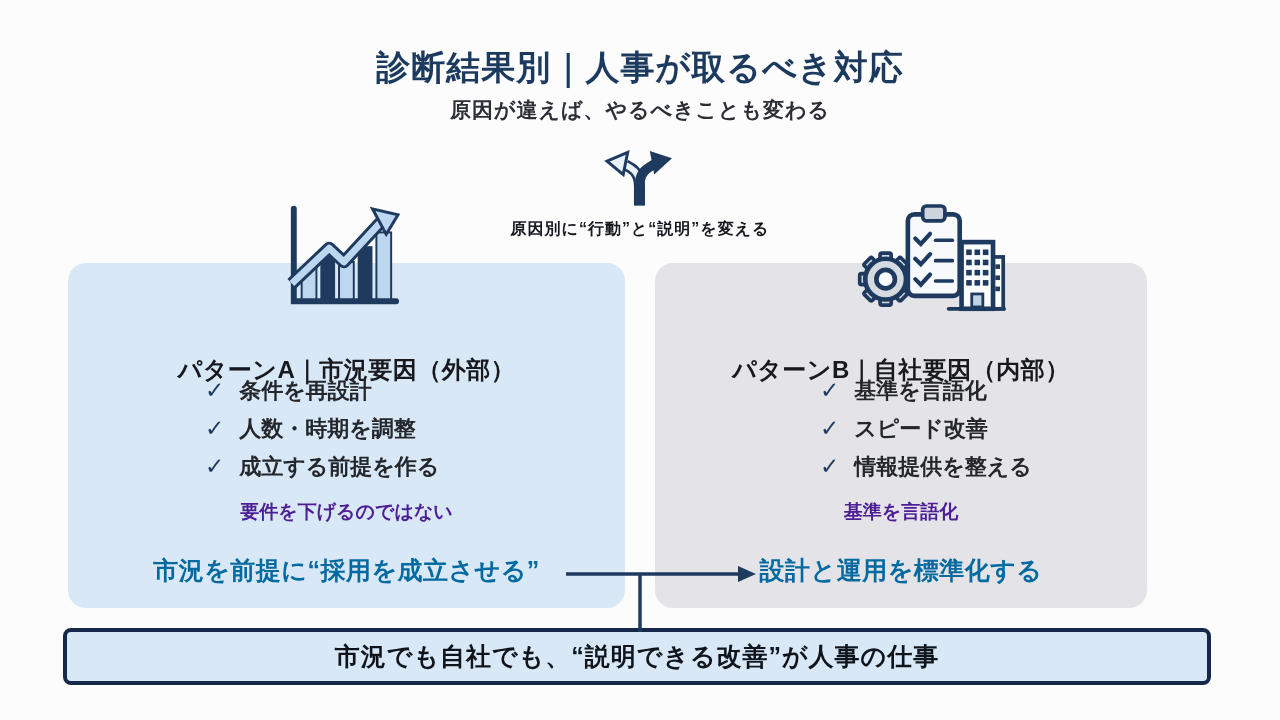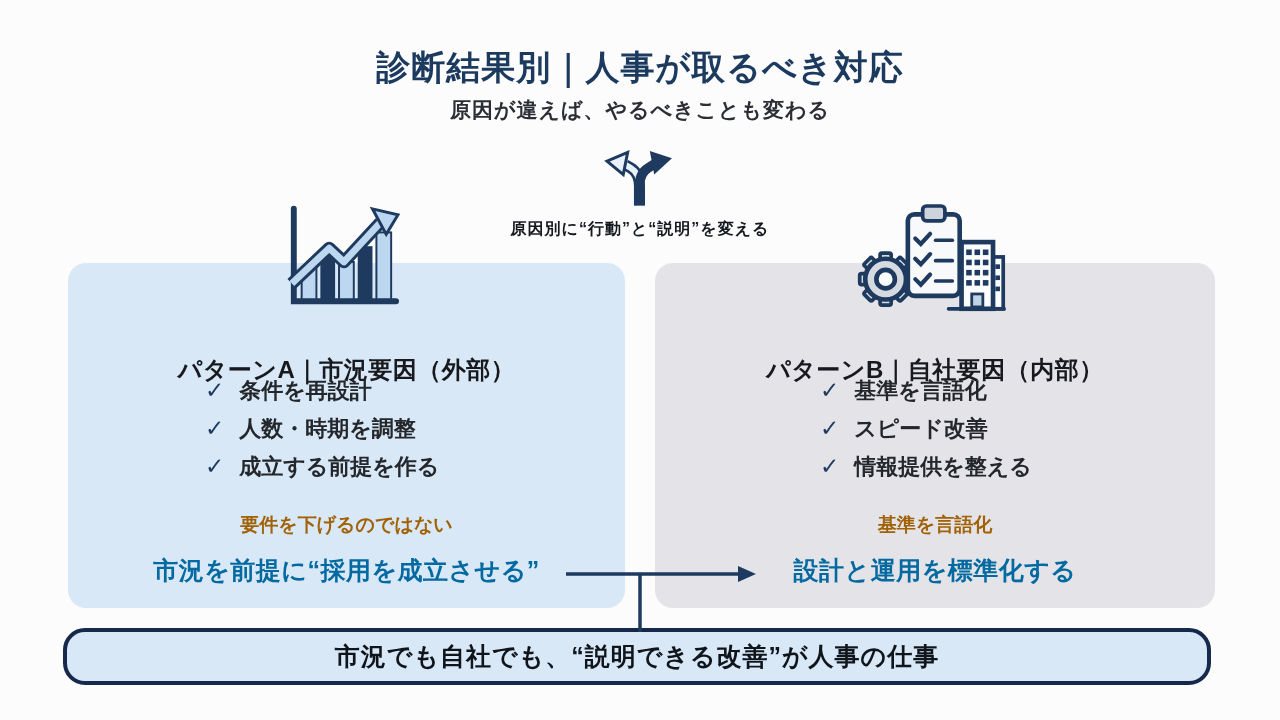--- a/index.html
+++ b/index.html
@@ -13,39 +13,39 @@
   .slide-subtitle{top:96px;font-size:21px;font-weight:600;color:#2b2e34;letter-spacing:1px;}
   .branch-label{top:219px;font-size:16px;font-weight:800;color:#15181d;letter-spacing:1px;}
 
   .icon-abs{position:absolute;z-index:3;}
   .fork-icon{left:600px;top:145px;}
   .chart-icon{left:282px;top:204px;}
   .ops-icon{left:856px;top:200px;}
 
   .panel{position:absolute;top:263px;height:345px;border-radius:18px;z-index:1;}
   .panel-a{left:68px;width:557px;background:#d9e8f6;}
-  .panel-b{left:655px;width:560px;background:#e4e4e8;}
+  .panel-b{left:655px;width:492px;background:#e4e4e8;}
 
   .panel-title{position:absolute;top:67px;width:100%;text-align:center;
     font-size:24px;font-weight:800;color:#17191e;letter-spacing:0.5px;margin-top:24px;}
   .checklist{position:absolute;top:115px;display:flex;flex-direction:column;gap:13px;}
   .panel-a .checklist{left:137px;}
   .panel-b .checklist{left:165px;}
   .check-row{display:flex;align-items:center;gap:15px;height:25px;
     font-size:22px;font-weight:600;color:#23262b;}
   .check-mark{color:#1e3a5f;font-weight:900;font-size:23px;line-height:1;}
-  .panel-note{position:absolute;top:249px;width:100%;text-align:center;
-    font-size:19px;font-weight:700;color:#a16207;}
+  .panel-note{position:absolute;top:236px;width:100%;text-align:center;
+    font-size:19px;font-weight:700;color:#4c1d95;}
   .panel-conclusion{position:absolute;top:291px;width:100%;text-align:center;
     font-size:25px;font-weight:800;color:#0369a1;letter-spacing:0.5px;}
 
   .connector{position:absolute;left:558px;top:562px;z-index:4;}
 
   .banner{position:absolute;left:63px;top:628px;width:1148px;height:57px;
-    box-sizing:border-box;background:#d8e8f7;border:4px solid #17294a;border-radius:22px;
+    box-sizing:border-box;background:#d8e8f7;border:4px solid #17294a;border-radius:8px;
     display:flex;align-items:center;justify-content:center;z-index:2;}
   .banner-text{font-size:25px;font-weight:800;color:#10151c;letter-spacing:1px;}
 </style>
 </head>
 <body>
 
 <div class="stage">
 
   <div class="center-text slide-title">診断結果別｜人事が取るべき対応</div>
   <div class="center-text slide-subtitle">原因が違えば、やるべきことも変わる</div>

